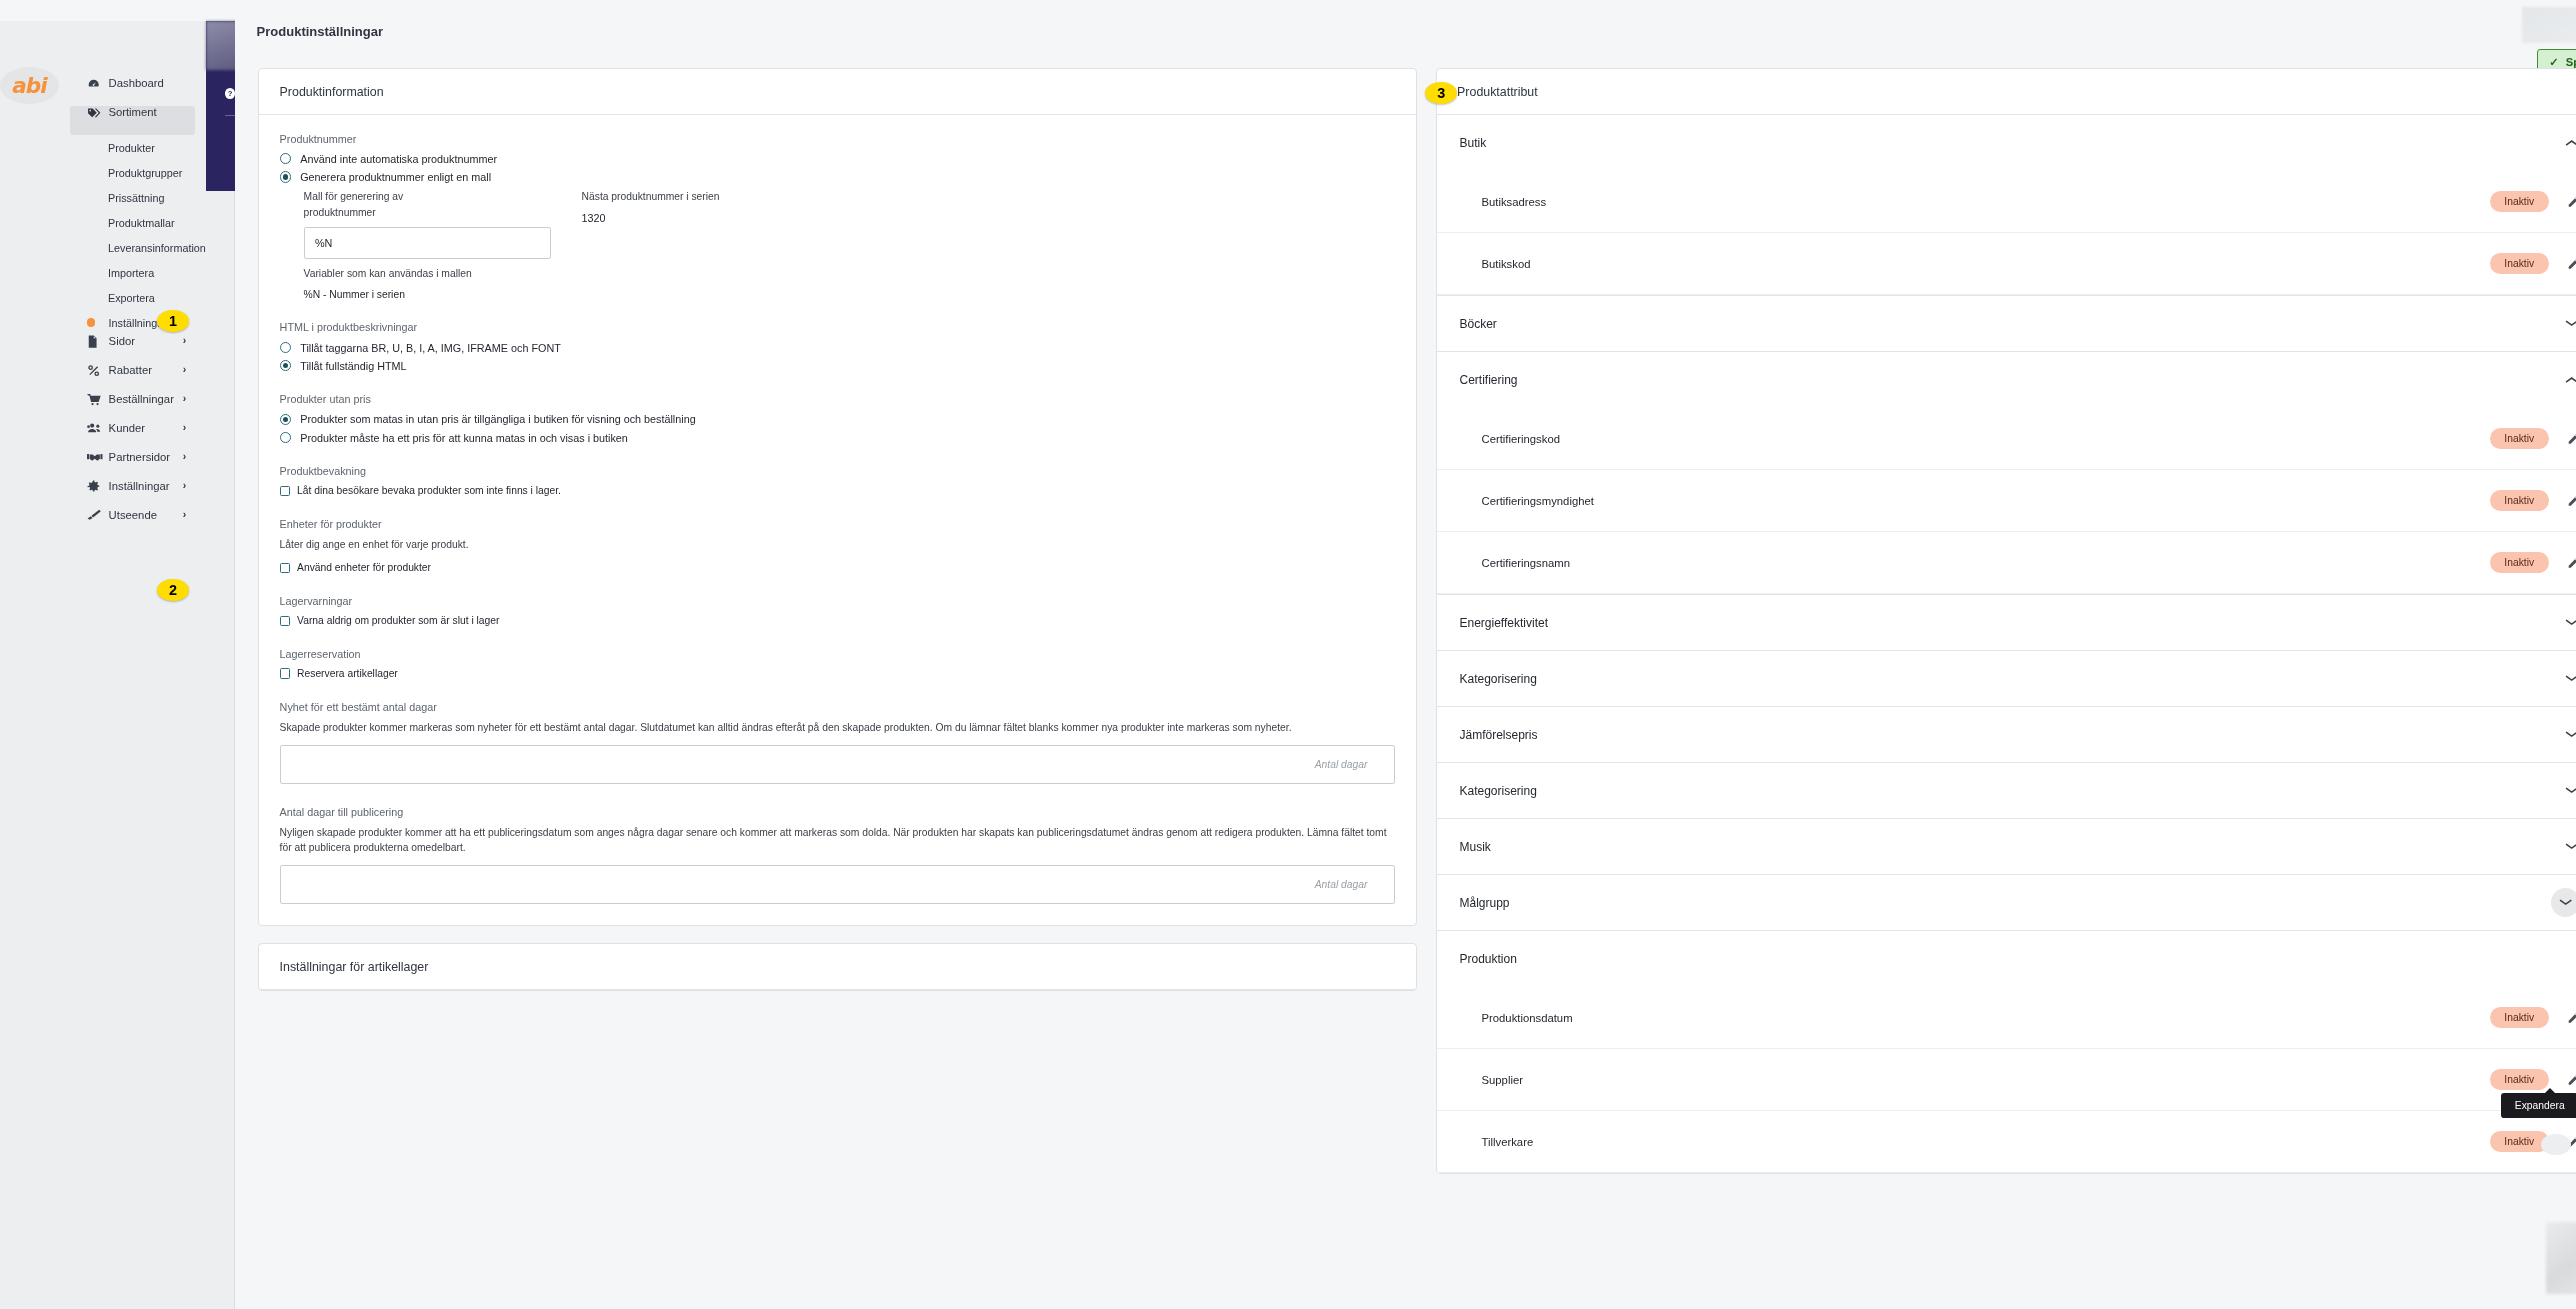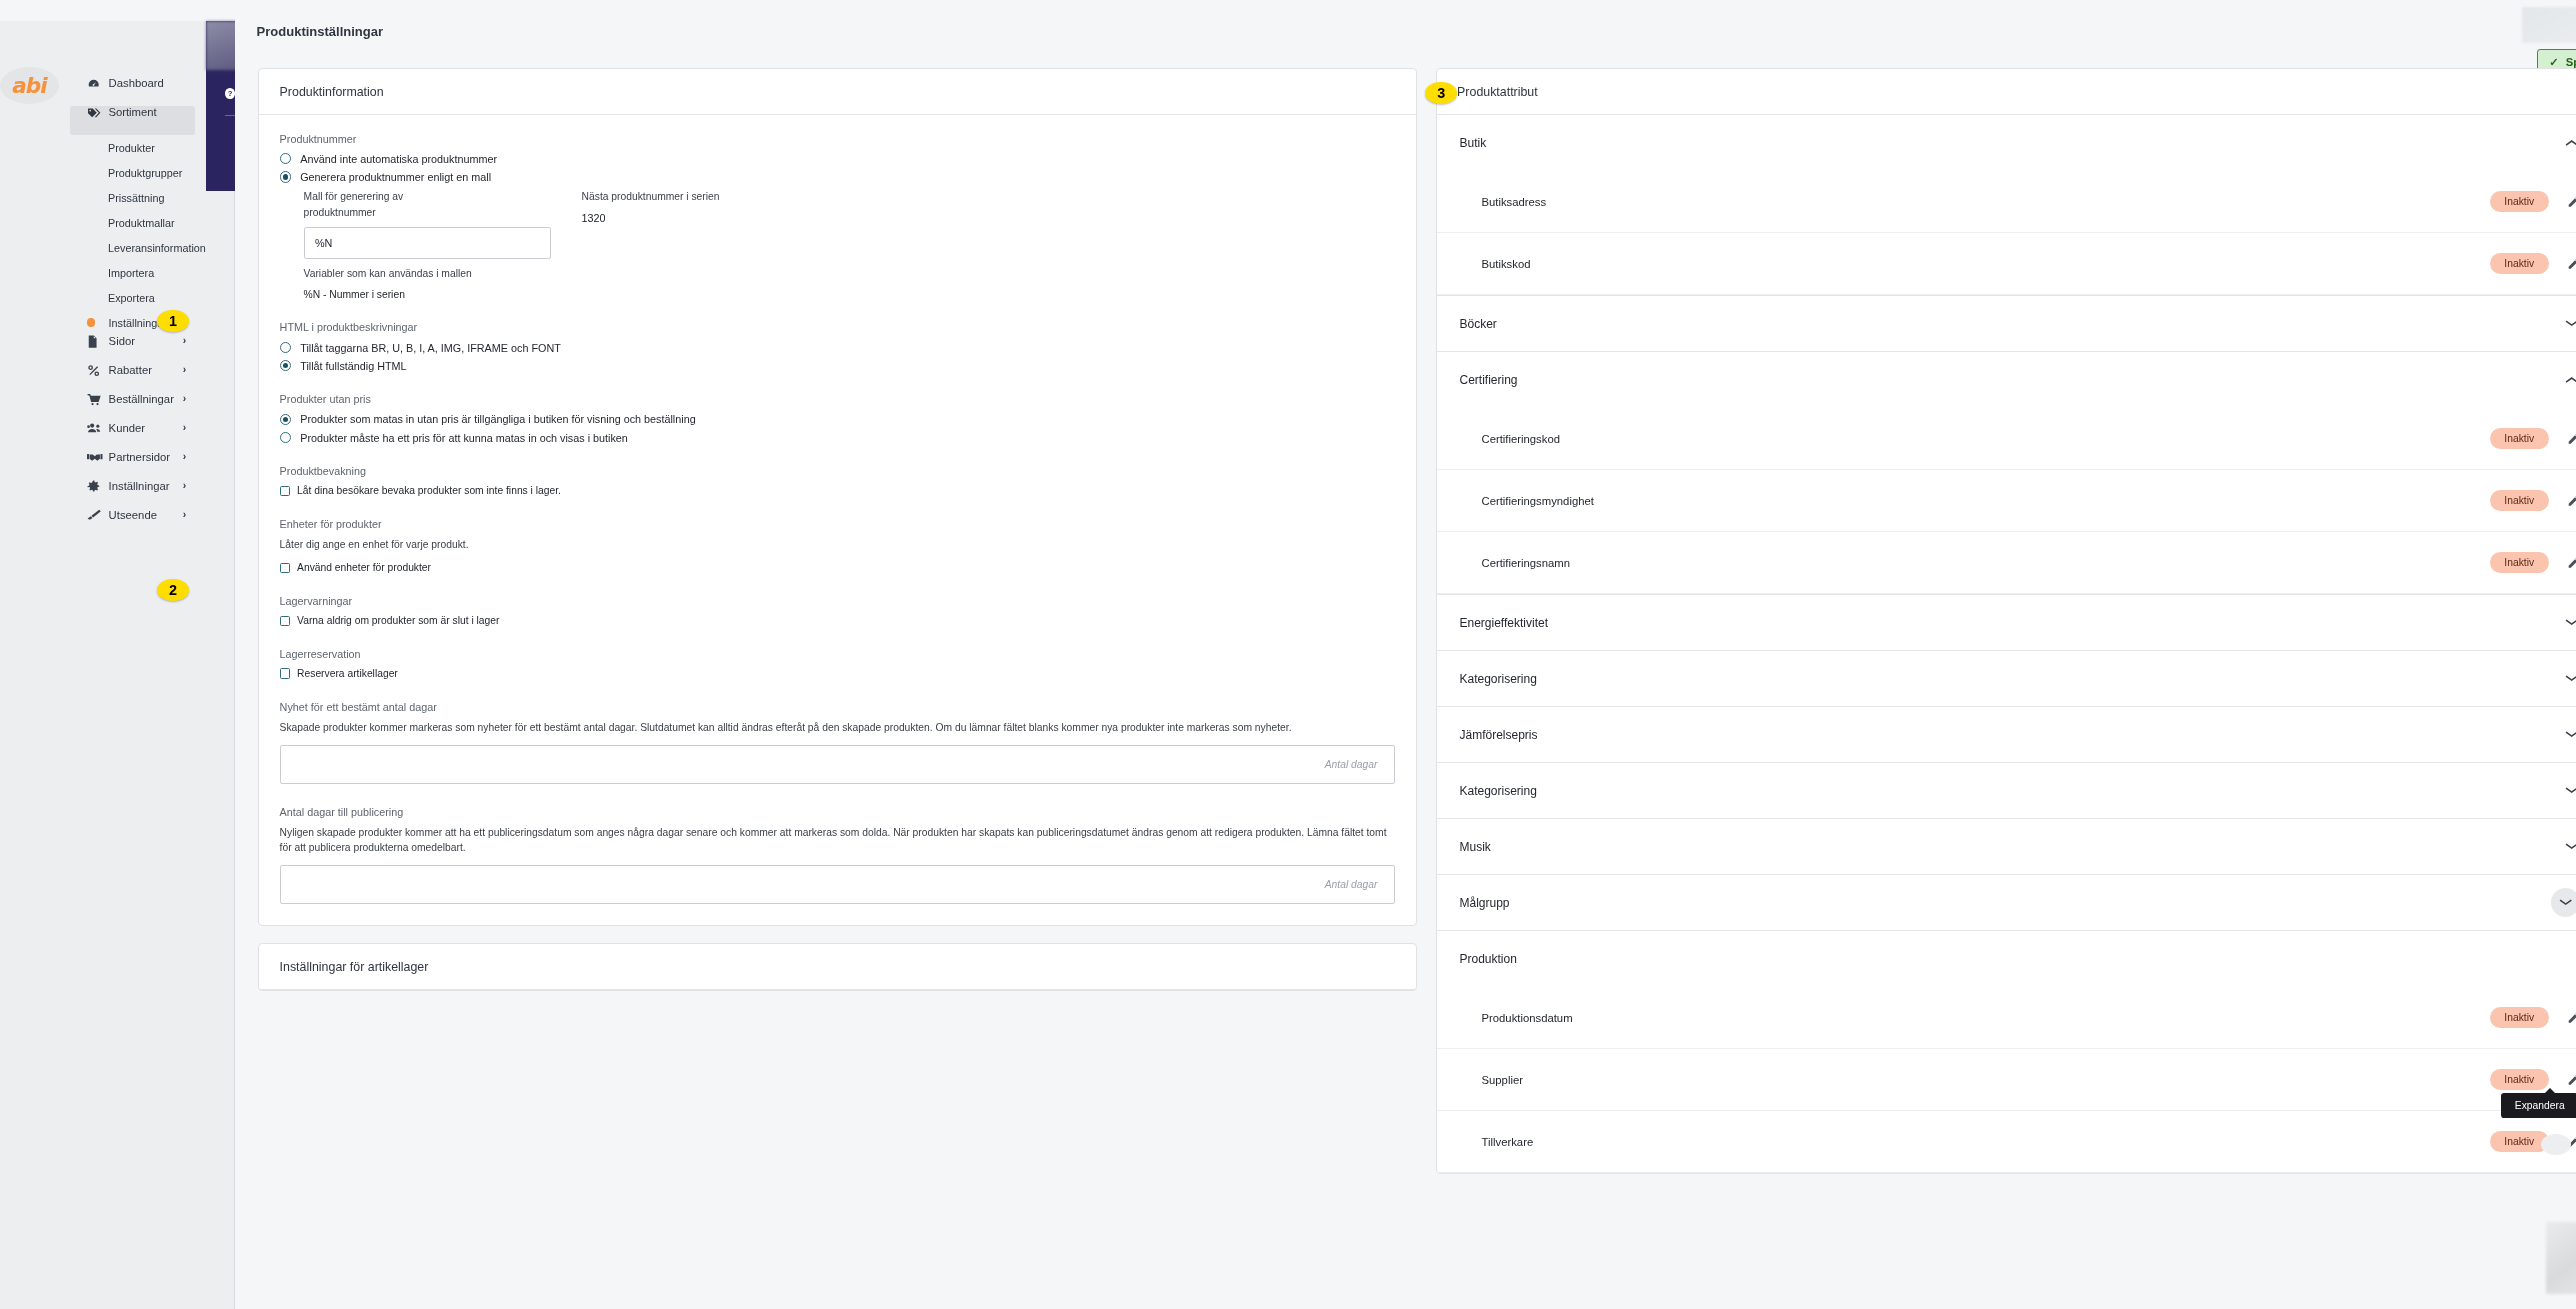--- a/index.html
+++ b/index.html
@@ -154,21 +154,21 @@
     font-size: 10.8px; padding: 0 10.3px; color:#23272e;
     font-family: "Liberation Sans", sans-serif; background:#fff;
   }
   .hint { font-size: 10.3px; color:#3c4149; margin-top: 9.3px; }
   .hint2 { font-size: 10.3px; color:#23272e; margin-top: 9.3px; }
   .nextnum { font-size: 10.8px; color:#23272e; margin-top: 23px; }
 
   .wide-input {
     width: 100%; height: 39px; border: 0.5px solid #c9ccd0; border-radius: 2.1px;
     background:#fff; position: relative; display:flex; align-items:center; justify-content:flex-end;
-    padding-right: 17px;
+    padding-right: 27px;
   }
   .wide-input .ph { font-size: 10.3px; color:#9aa0a6; font-style: italic; }
 
   
   .acc-row {
     display:flex; align-items:center; justify-content:space-between;
     padding: 0 20.6px 0 23px; height: 56px;
     border-bottom: 0.5px solid #e2e4e7;
     font-size: 12px; color:#23272e; position:relative;
   }

